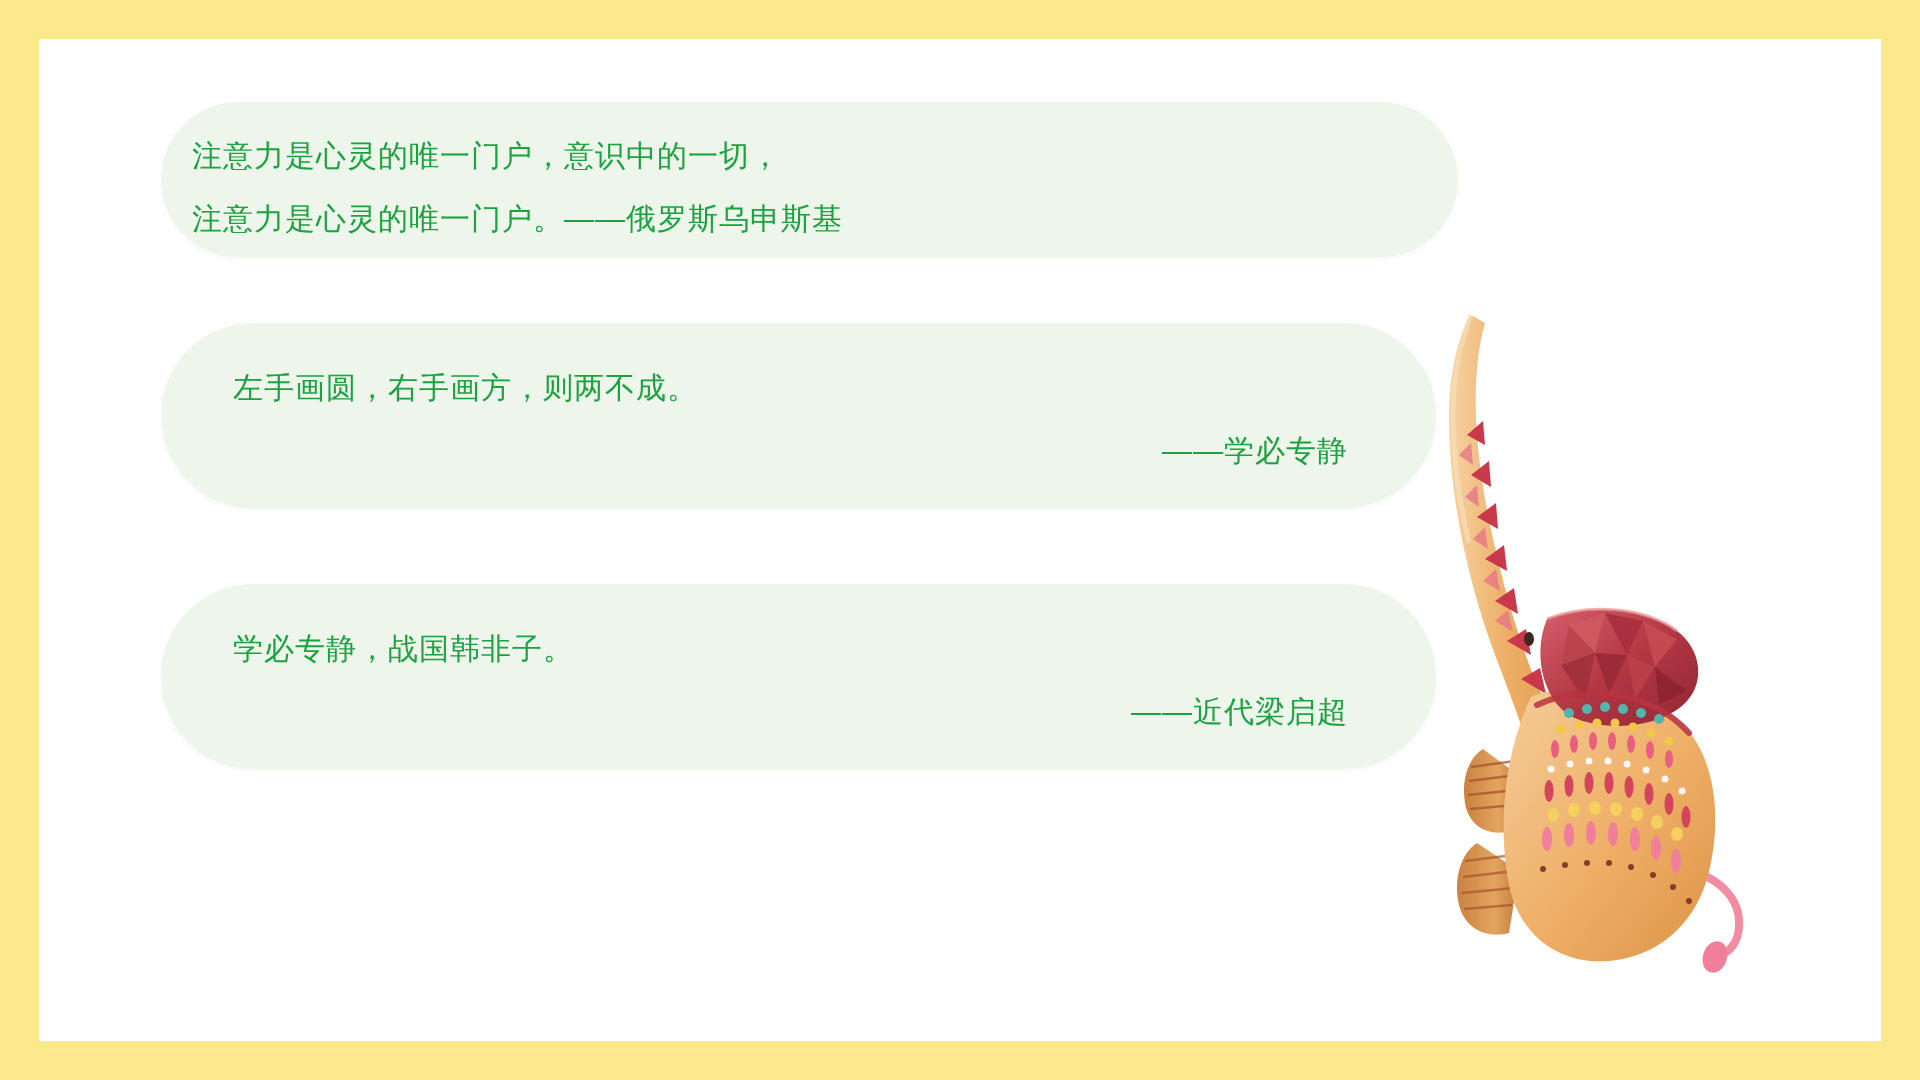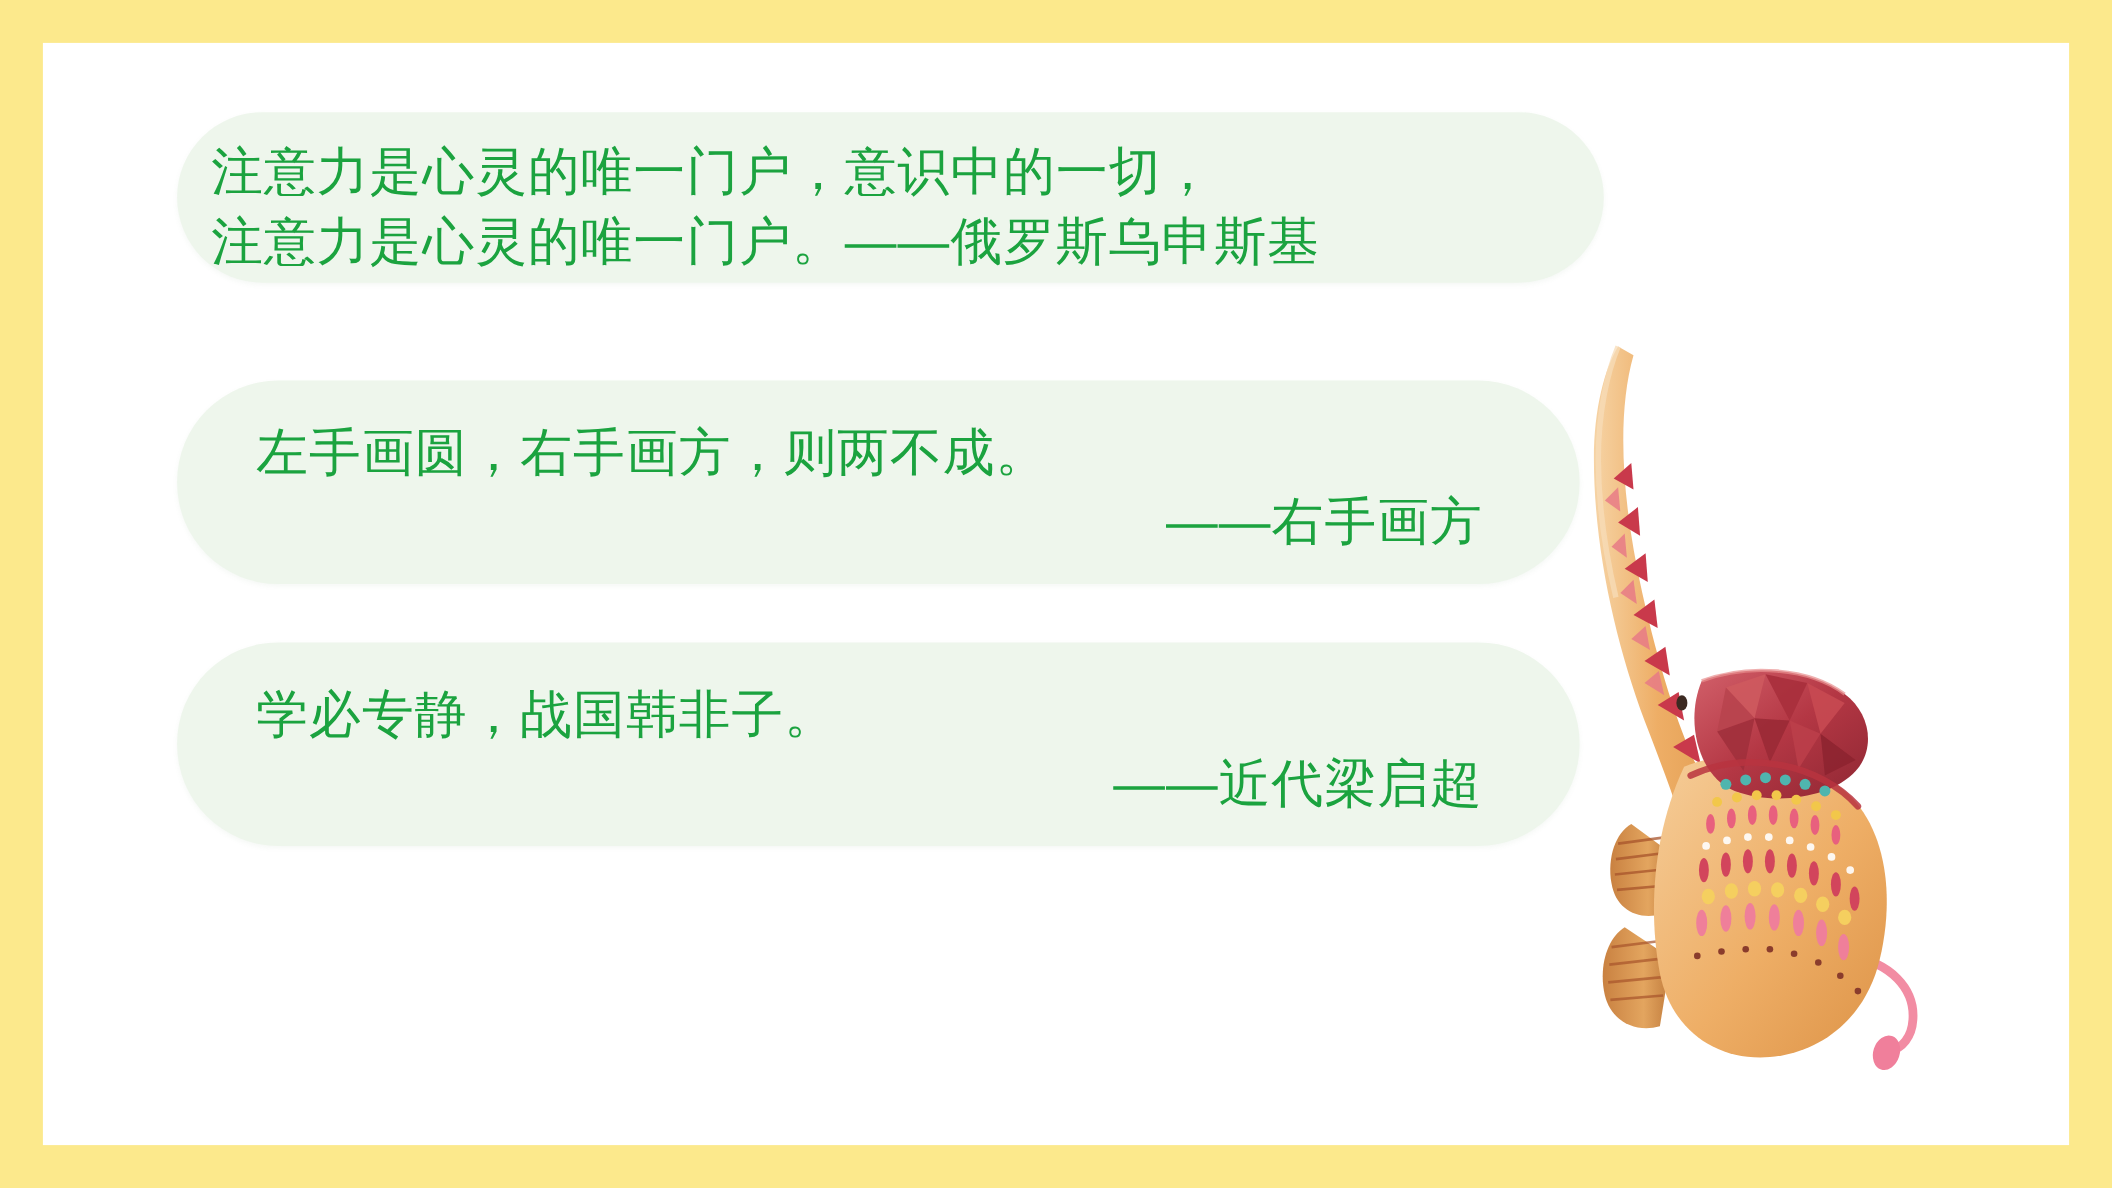--- a/index.html
+++ b/index.html
@@ -34,21 +34,21 @@
   
   .card {
     position: absolute;
     background: #eef6ec;
     border-radius: 999px;
     box-sizing: border-box;
     box-shadow: 0 2px 5px rgba(120, 150, 120, 0.07);
   }
   .card .line {
     color: #1ba33f;
-    font-size: 47px;
+    font-size: 30px;
     line-height: 63px;
     letter-spacing: 1px;
     white-space: nowrap;
   }
   .card .line.attrib {
     text-align: right;
   }
 
   
   #card-1 {
@@ -60,21 +60,21 @@
   }
   #card-1 .body {
     position: absolute;
     left: 31px;
     top: 22px;
   }
 
   
   #card-2 {
     left: 122px;
-    top: 307px;
+    top: 284px;
     width: 1275px;
     height: 185px;
     border-radius: 92px;
   }
   #card-2 .body {
     position: absolute;
     left: 72px;
     top: 33px;
     width: 1115px;
   }
@@ -133,21 +133,21 @@
     <div class="card" id="card-1">
       <div class="body">
         <div class="line">注意力是心灵的唯一门户，意识中的一切，</div>
         <div class="line">注意力是心灵的唯一门户。——俄罗斯乌申斯基</div>
       </div>
     </div>
 
     <div class="card" id="card-2">
       <div class="body">
         <div class="line">左手画圆，右手画方，则两不成。</div>
-        <div class="line attrib">——右手画方</div>
+        <div class="line attrib">——学必专静</div>
       </div>
     </div>
 
     <div class="card" id="card-3">
       <div class="body">
         <div class="line">学必专静，战国韩非子。</div>
         <div class="line attrib">——近代梁启超</div>
       </div>
     </div>
 

